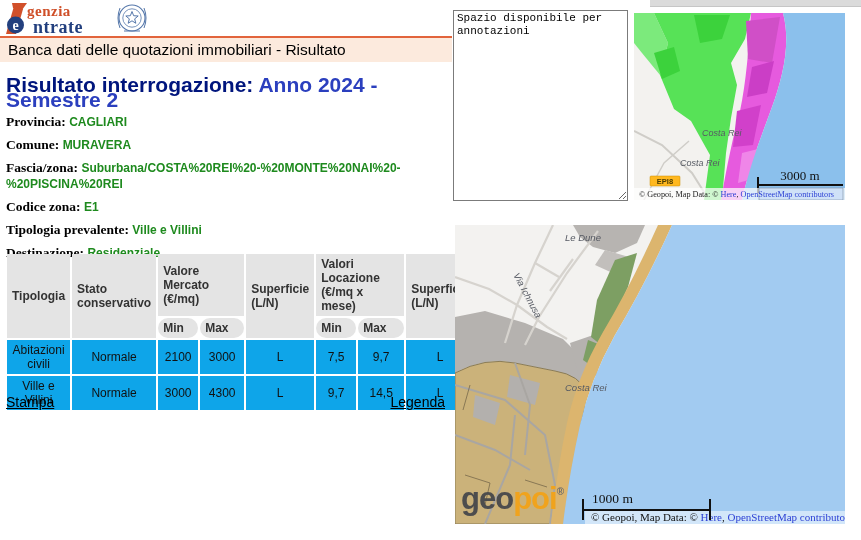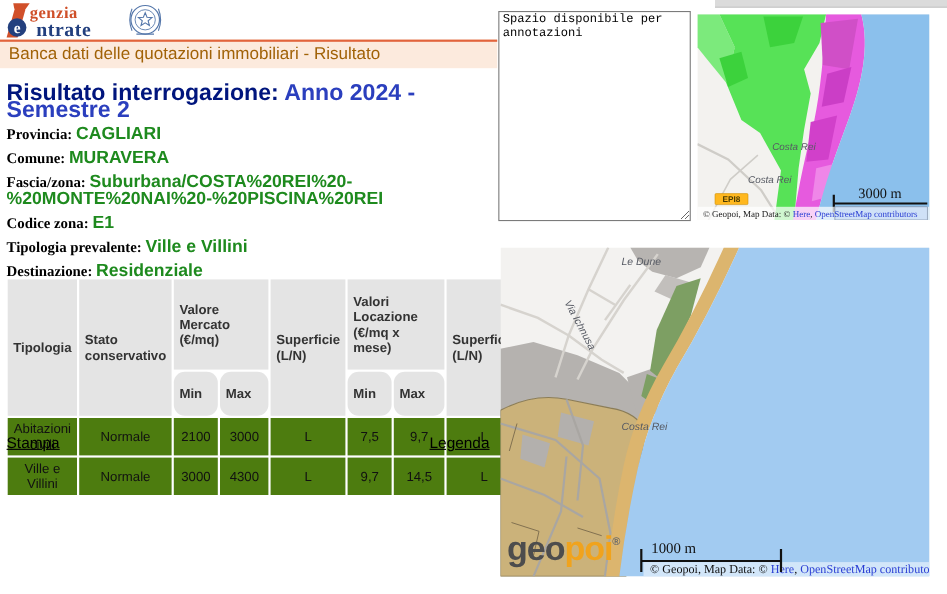--- a/index.html
+++ b/index.html
@@ -7,40 +7,40 @@
     width:861px;height:540px;position:relative;background:#ffffff;
     font-family:"Liberation Sans",sans-serif;overflow:hidden;
   }
   .abs{position:absolute;}
 
   
   #logo{left:4px;top:1px;width:160px;height:36px;}
   #titlebar{
     left:0;top:36px;width:452px;height:26px;box-sizing:border-box;
     background:#fceadd;border-top:2px solid #e2643c;
-    color:#a16207;font-size:15.5px;line-height:24px;padding-left:8px;
+    color:#000000;font-size:15.5px;line-height:24px;padding-left:8px;
   }
 
   
   #info{left:6px;top:77px;width:446px;}
   #info p{margin:0 0 7px 0;line-height:15px;}
   .heading{font-size:21px;font-weight:bold;}
   .h-label{color:#00157d;}
   .h-value{color:#2b3fbe;}
   .field{font-family:"Liberation Serif",serif;font-size:13.5px;font-weight:bold;color:#000;}
-  .f-value{font-family:"Liberation Sans",sans-serif;font-size:16px;font-weight:bold;color:#1e8a1e;}
+  .f-value{font-family:"Liberation Sans",sans-serif;font-size:12px;font-weight:bold;color:#1e8a1e;}
 
   
   #quotes{left:5px;top:252px;border-collapse:separate;border-spacing:2px;table-layout:fixed;}
   #quotes th{
     background:#e4e4e4;color:#333;font-weight:bold;font-size:12px;
-    text-align:left;vertical-align:middle;padding:13px 5px;
+    text-align:left;vertical-align:middle;padding:3px 5px;
   }
   #quotes td{
-    background:#4d7c0f;color:#111;font-size:12px;text-align:center;
+    background:#0ea5e9;color:#111;font-size:12px;text-align:center;
     vertical-align:middle;padding:3px 4px;height:28px;
   }
   #quotes tr.sub th{height:14px;border-radius:10px;}
 
   
   #links{left:0;top:394px;width:452px;display:flex;justify-content:space-between;
     box-sizing:border-box;padding:0 7px 0 6px;}
   #links a{font-family:Liberation Sans, sans-serif;font-size:14px;color:#000;text-decoration:underline;cursor:pointer;}
 
   

